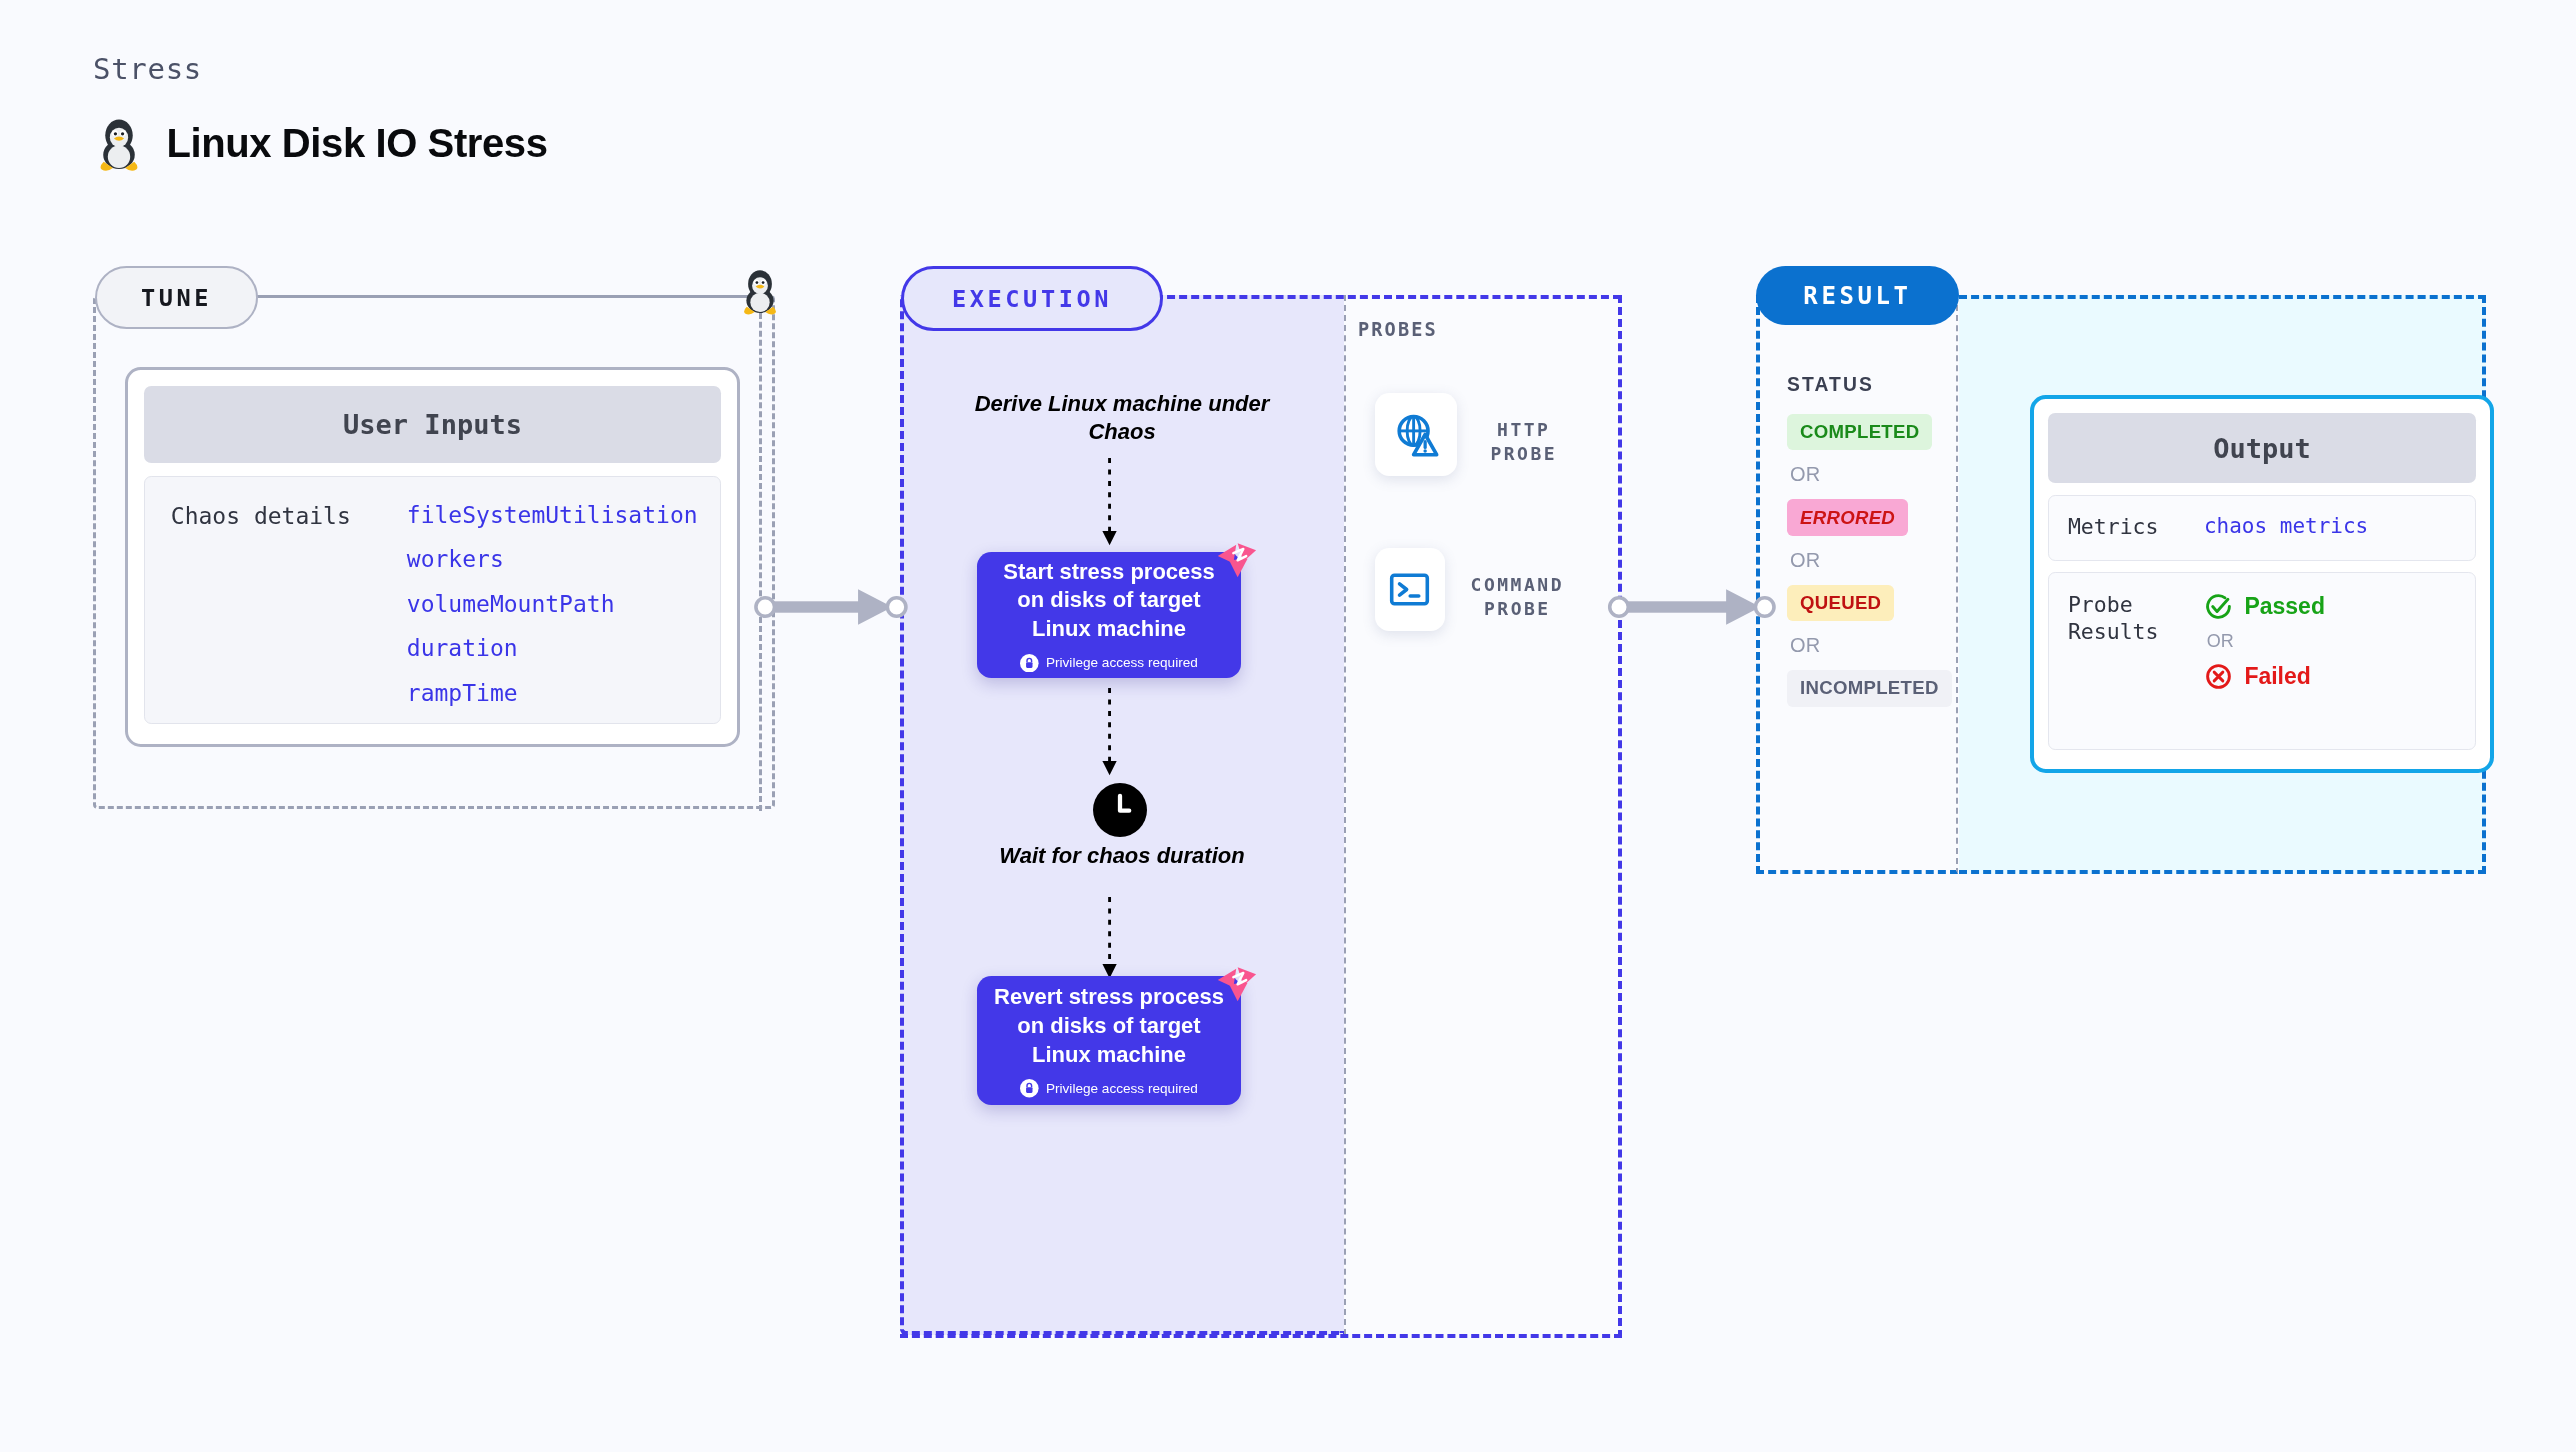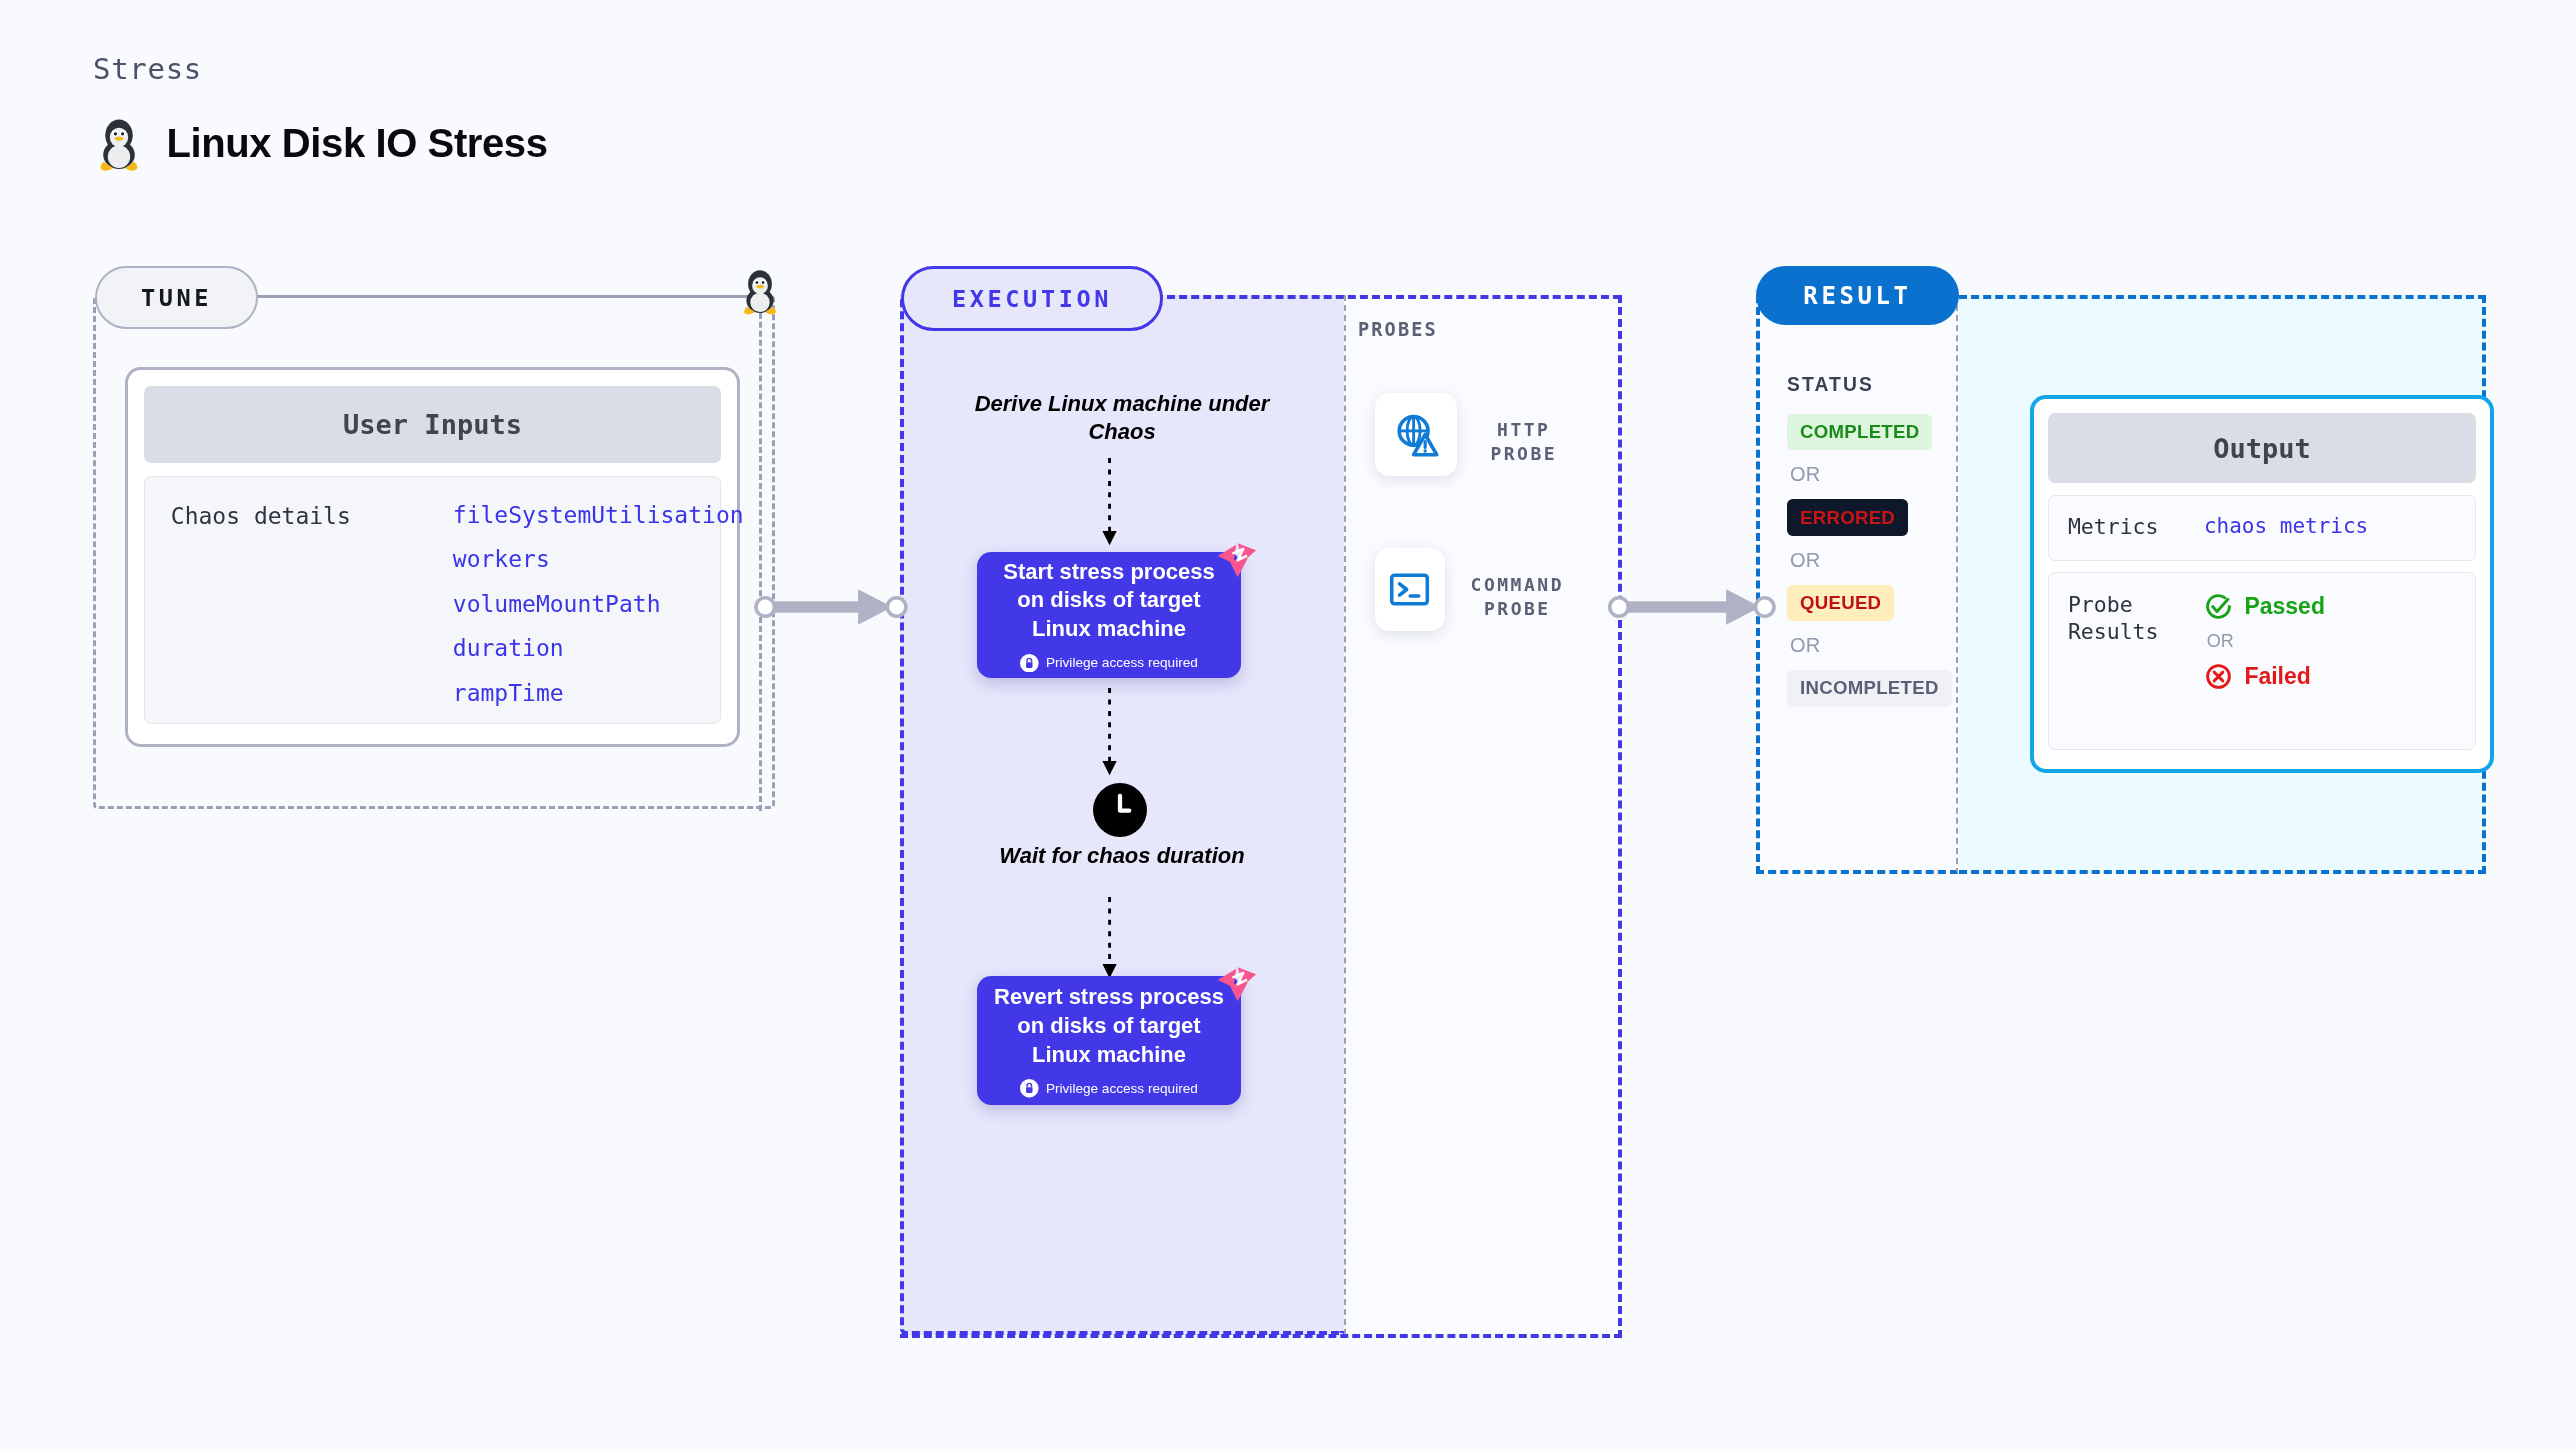--- a/index.html
+++ b/index.html
@@ -114,21 +114,20 @@
   }
   #user-inputs-body {
     margin-top: 13px;
     height: 248px;
     background: #f5f6fa;
     border: 1.4px solid #e2e4ec;
     border-radius: 7.2px;
     display: flex;
     padding: 27px 26px;
     box-sizing: border-box;
-    gap: 46px;
   }
   #chaos-details-label {
     font-family: "DejaVu Sans Mono", monospace;
     font-size: 23px;
     color: #303440;
     width: 236px;
     flex: none;
     line-height: 1.1;
   }
   #param-list {
@@ -610,21 +609,21 @@
 
 <div class="pill" id="result-pill">
   <span>RESULT</span>
 </div>
 
 <div id="status-label">STATUS</div>
 
 <div id="status-stack">
   <div class="status-chip" style="background:#ddf5dd;color:#1a8a1a;">COMPLETED</div>
   <div class="or-text">OR</div>
-  <div class="status-chip" style="background:#0f172a;color:#cc1414;">ERRORED</div>
+  <div class="status-chip" style="background:#f9a8d4;color:#cc1414;font-style:italic;">ERRORED</div>
   <div class="or-text">OR</div>
   <div class="status-chip" style="background:#fdeebb;color:#bf1111;">QUEUED</div>
   <div class="or-text">OR</div>
   <div class="status-chip" style="background:#f0f1f6;color:#5a6076;">INCOMPLETED</div>
 </div>
 
 <div id="output-card">
   <div id="output-header">Output</div>
 
   <div class="output-row">

